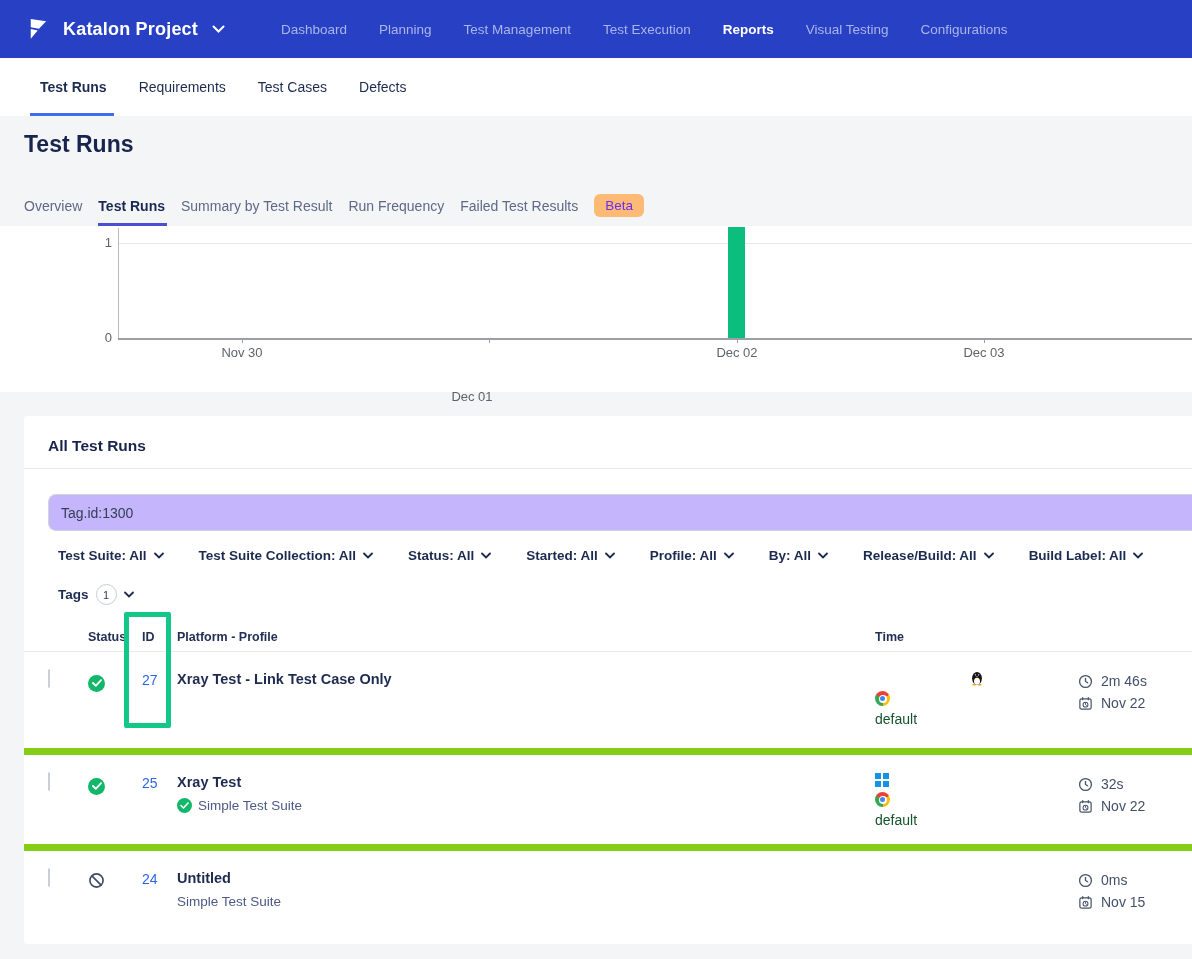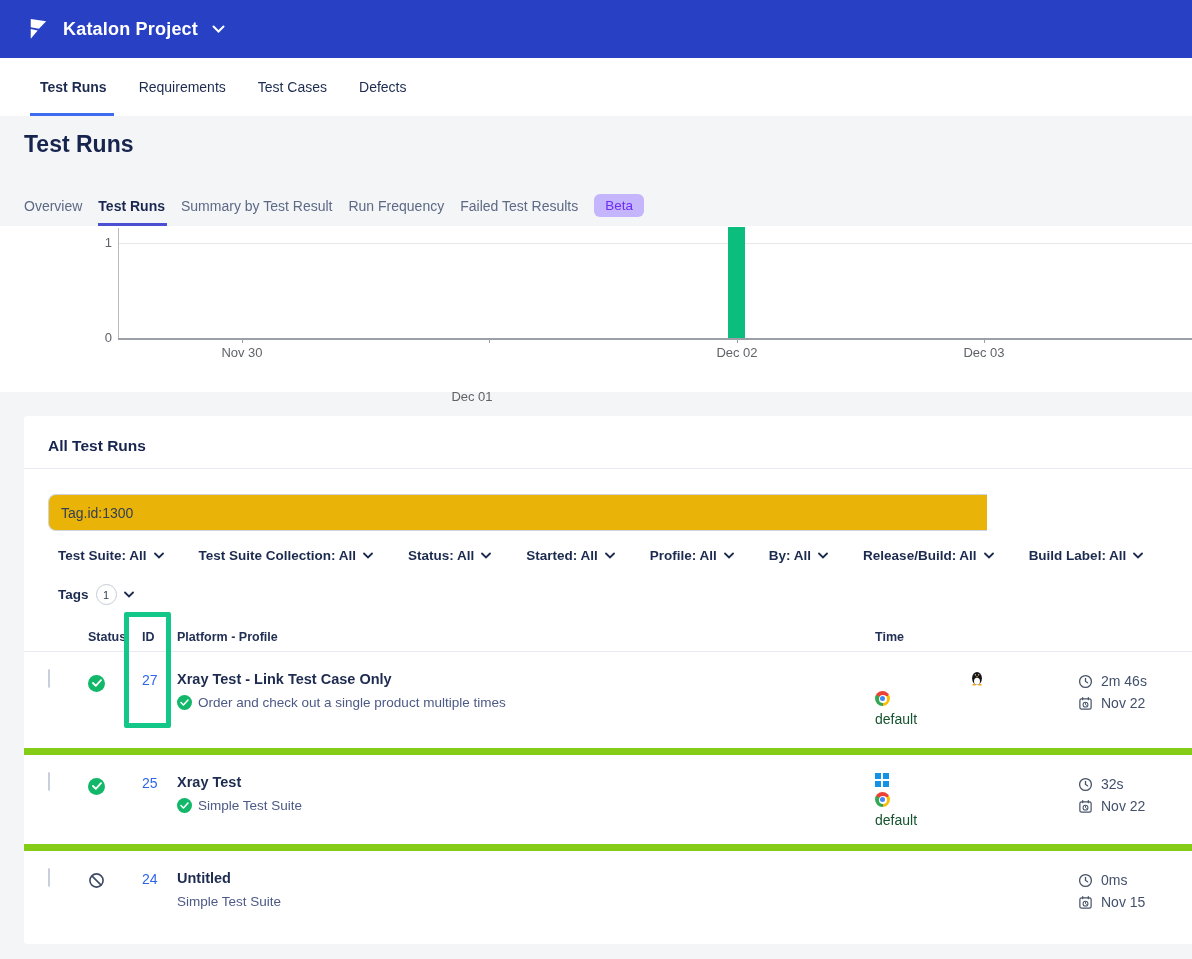--- a/index.html
+++ b/index.html
@@ -29,37 +29,37 @@
   }
   .subnav-item { font-size:14px; color:#1D2B50; position:relative; height:58px; display:flex; align-items:center; cursor:pointer; }
   .subnav-item.active { font-weight:600; }
   .subnav-item.active::after { content:""; position:absolute; left:-10px; right:-7px; bottom:0; height:3px; background:#3D6DEE; }
   
   .page-title { position:absolute; left:24px; top:131px; font-size:23px; font-weight:700; color:#17244E; }
   .tabs { position:absolute; left:24px; top:185px; height:41px; display:flex; gap:16px; align-items:center; }
   .tab { font-size:14px; color:#5D6985; position:relative; height:41px; display:flex; align-items:center; cursor:pointer; white-space:nowrap; }
   .tab.active { color:#1A2750; font-weight:600; }
   .tab.active::after { content:""; position:absolute; left:0; right:-2px; bottom:0; height:3px; background:#4B4FD2; }
-  .beta-badge { background:#c4b5fd; color:#6D2DF5; font-size:13.5px; font-weight:500; padding:4px 11px; border-radius:6px; }
+  .beta-badge { background:#fdba74; color:#6D2DF5; font-size:13.5px; font-weight:500; padding:4px 11px; border-radius:6px; }
   
   .chart-card { position:absolute; left:0; top:226px; width:1192px; height:166px; background:#fff; }
   .plot-left-axis { position:absolute; left:118px; top:2px; width:1px; height:110px; background:#B6BABF; }
   .plot-bottom-axis { position:absolute; left:118px; top:112px; width:1074px; height:2px; background:#9AA0A6; }
   .gridline-1 { position:absolute; left:119px; top:17px; width:1073px; height:1px; background:#E8E8E8; }
   .ytick { position:absolute; width:24px; text-align:right; font-size:13px; color:#5F6368; }
   .ytick.y1 { left:88px; top:9px; }
   .ytick.y0 { left:88px; top:104px; }
   .chart-bar { position:absolute; left:728px; top:1px; width:17px; height:111px; background:#0CBE7D; }
   .xtick-mark { position:absolute; top:112px; width:1px; height:5px; background:#9AA0A6; }
   .xtick-label { position:absolute; top:119px; width:80px; text-align:center; font-size:13px; color:#5F6368; }
   
   .panel { position:absolute; left:24px; top:416px; width:1168px; height:528px; background:#fff; border-radius:3px 0 0 3px; }
   .panel-title { position:absolute; left:24px; top:21px; font-size:15.5px; font-weight:700; color:#17244E; }
   .panel-divider { position:absolute; left:0; top:52px; width:100%; height:1px; background:#E7EAF0; }
-  .search { position:absolute; left:24px; top:78px; width:939px; height:37px; border:1px solid #D0D5DD; border-radius:8px 0 0 8px; border-right:none; font-size:14px; color:#344054; padding:0 12px; font-family:"Liberation Sans",sans-serif; outline:none; background:#eab308; }
+  .search { position:absolute; left:24px; top:78px; width:1144px; height:37px; border:1px solid #D0D5DD; border-radius:8px 0 0 8px; border-right:none; font-size:14px; color:#344054; padding:0 12px; font-family:"Liberation Sans",sans-serif; outline:none; background:#c4b5fd; }
   .filters { position:absolute; left:34px; top:132px; display:flex; gap:35px; align-items:center; }
   .filter { display:flex; align-items:center; gap:7px; font-size:13.5px; font-weight:600; color:#1B2A4E; cursor:pointer; white-space:nowrap; }
   .filter .chev { color:#1B2A4E; display:flex; }
   .tags-row { position:absolute; left:34px; top:168px; display:flex; align-items:center; gap:7px; cursor:pointer; }
   .tags-label { font-size:13.5px; font-weight:600; color:#1B2A4E; }
   .tag-count { width:21px; height:21px; border:1px solid #C6CBD4; border-radius:50%; display:flex; align-items:center; justify-content:center; font-size:11px; color:#344054; background:#fff; }
   
   .tgrid { display:grid; grid-template-columns:40px 54px 35px auto 203px 114px; padding-left:24px; }
   .thead { position:absolute; left:0; top:207px; width:100%; height:29px; align-items:center; border-bottom:1px solid #E7EAF0; }
   .th { font-size:12.5px; font-weight:600; color:#233056; }
@@ -100,20 +100,29 @@
         <path fill="#fff" d="M7 13.6 L14.2 15 L7 23.5 Z"></path>
       </svg>
     </span>
     <span class="brand-name">Katalon Project</span>
     <span class="brand-chevron">
       <svg width="13" height="8" viewBox="0 0 13 8">
           <path d="M1.5 1.5 L6.5 6.5 L11.5 1.5" stroke="#fff" stroke-width="2" fill="none" stroke-linecap="round"></path>
         </svg>
     </span>
   </div>
+  <nav class="nav-items">
+    <span class="nav-item">Dashboard</span>
+    <span class="nav-item">Planning</span>
+    <span class="nav-item">Test Management</span>
+    <span class="nav-item">Test Execution</span>
+    <span class="nav-item active">Reports</span>
+    <span class="nav-item">Visual Testing</span>
+    <span class="nav-item">Configurations</span>
+  </nav>
 </header>
 
 <div class="subnav">
   <span class="subnav-item active">Test Runs</span>
   <span class="subnav-item">Requirements</span>
   <span class="subnav-item">Test Cases</span>
   <span class="subnav-item">Defects</span>
 </div>
 
 <h1 class="page-title">Test Runs</h1>
@@ -242,28 +251,20 @@
       <div class="status-cell">
         <span class="passed-icon">
           <svg width="10" height="8" viewBox="0 0 10 8">
               <path d="M1 4 L3.8 6.8 L9 1.2" stroke="#fff" stroke-width="1.8" fill="none" stroke-linecap="round" stroke-linejoin="round"></path>
             </svg>
         </span>
       </div>
       <div class="id-link">27</div>
       <div>
         <div class="name-title">Xray Test - Link Test Case Only</div>
-        <div class="name-sub">
-          <span class="passed-icon small">
-            <svg width="9" height="7" viewBox="0 0 10 8">
-                <path d="M1 4 L3.8 6.8 L9 1.2" stroke="#fff" stroke-width="1.8" fill="none" stroke-linecap="round" stroke-linejoin="round"></path>
-              </svg>
-          </span>
-          <span>Order and check out a single product multiple times</span>
-        </div>
       </div>
       <div class="plat-cell">
         <span class="i">
           <svg width="14" height="16" viewBox="0 0 16 18">
             <ellipse cx="8" cy="9.4" rx="5.6" ry="7.4" fill="#151515"></ellipse>
             <ellipse cx="8" cy="12.6" rx="3.4" ry="4" fill="#fff"></ellipse>
             <circle cx="6.2" cy="5.4" r="0.8" fill="#fff"></circle>
             <circle cx="9.8" cy="5.4" r="0.8" fill="#fff"></circle>
             <polygon points="6.7,6.9 9.3,6.9 8,8.5" fill="#F5A623"></polygon>
             <ellipse cx="4.8" cy="16.6" rx="2.2" ry="1.1" fill="#F5A623"></ellipse>

